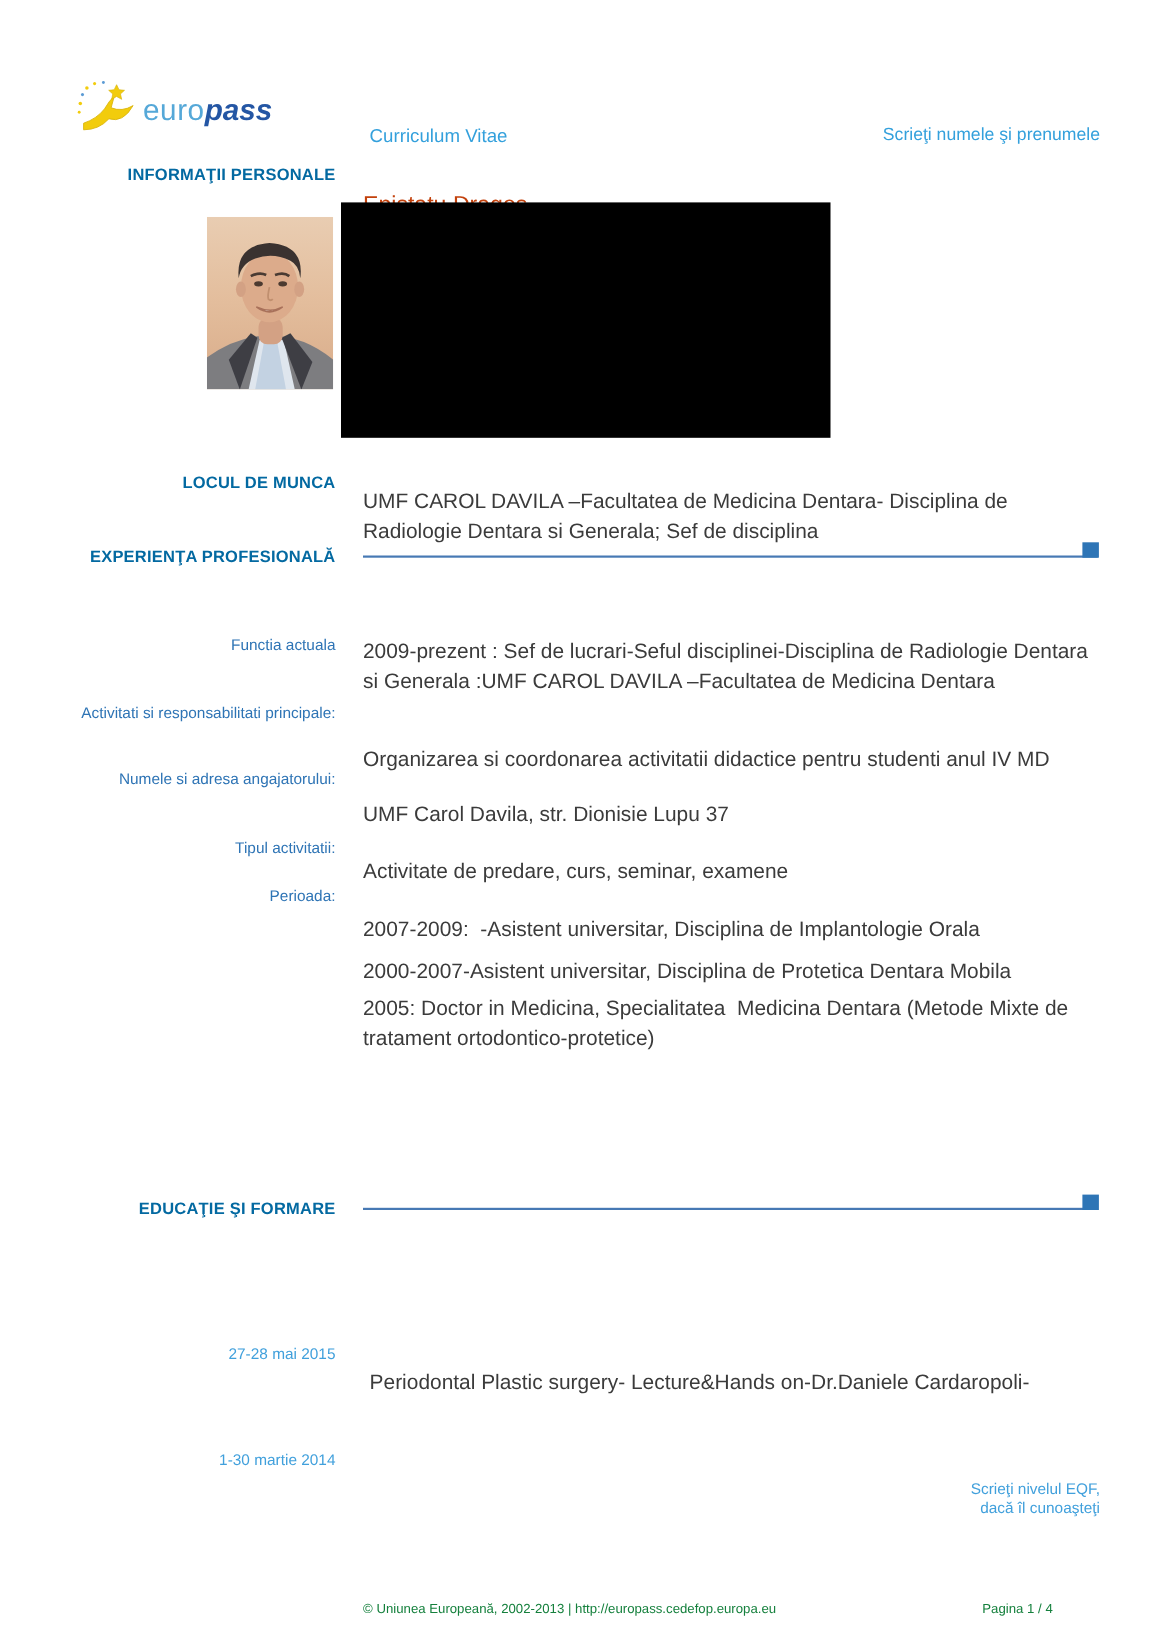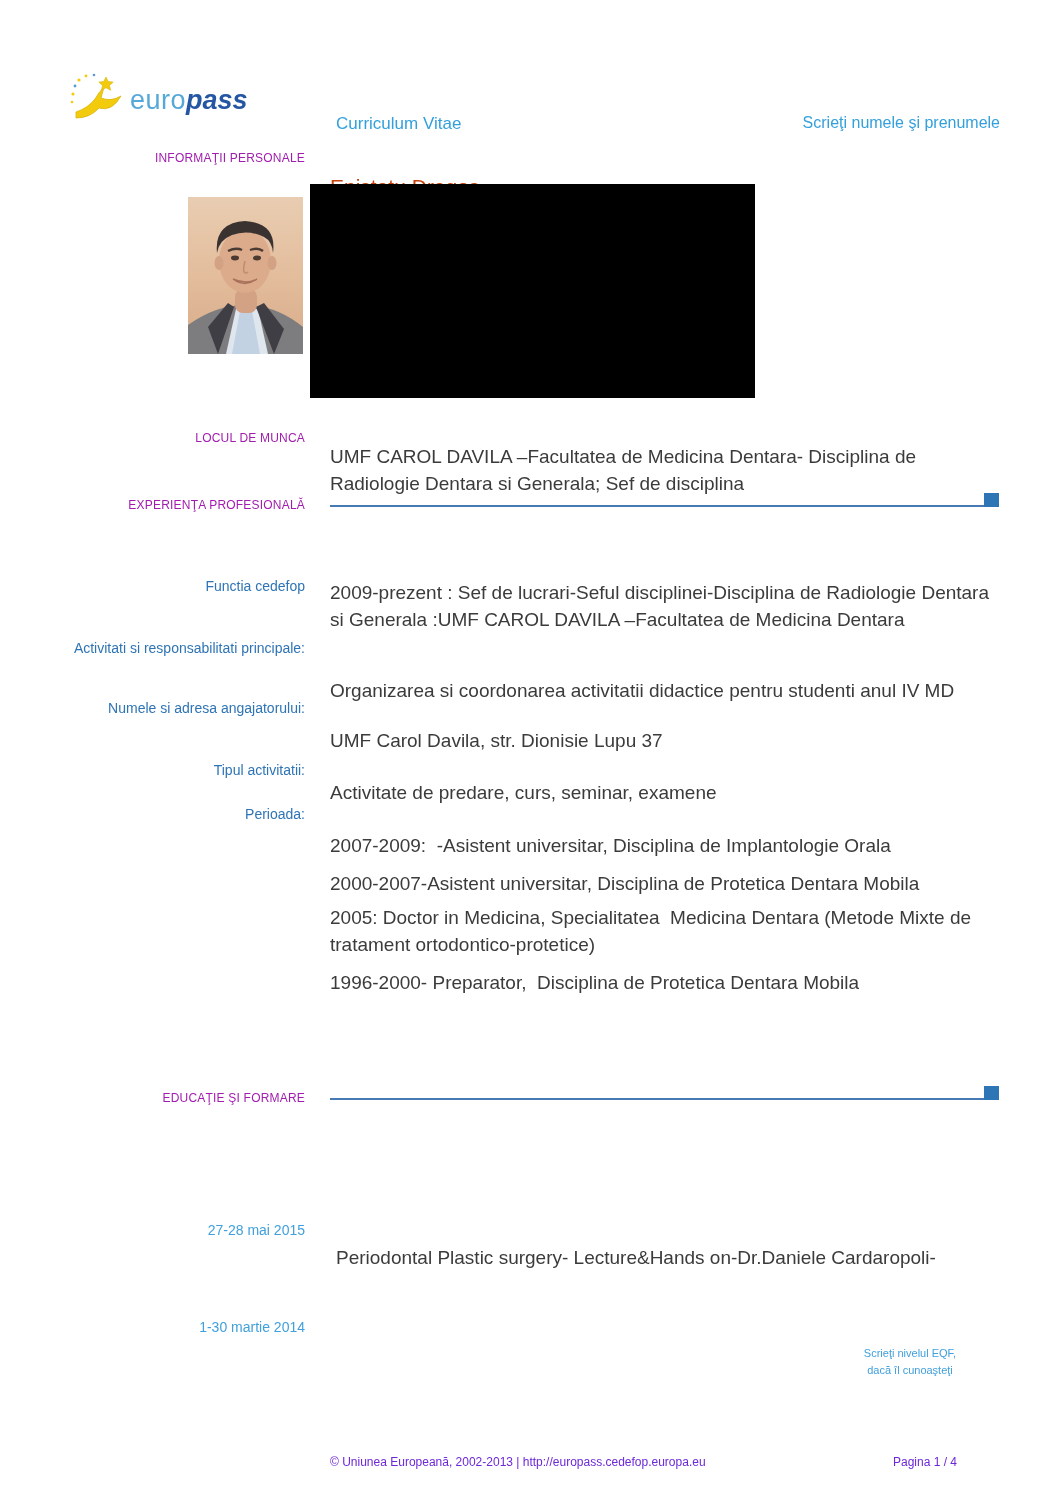--- a/index.html
+++ b/index.html
@@ -10,21 +10,21 @@
     font-family:"Liberation Sans", sans-serif;
     overflow:hidden;
     padding-left:14px;
   }
   .abs { position:absolute;margin-top:28px; }
 
   
   .lbl-col { position:absolute; left:60px; width:245px; text-align:right; }
 
   .section-header {
-    color:#a21caf; font-size:12px; letter-spacing:0.2px; font-weight:400;
+    color:#0369a1; font-size:15px; letter-spacing:0.2px; font-weight:700;
   }
   .field-label { color:#2E74B5; font-size:14px; line-height:20px; }
   .date-label  { color:#41A0DC; font-size:14px; }
 
   .body-text {
     color:#3B3B3B; font-size:19px; line-height:27px; white-space:pre-wrap;
   }
 
   .doc-type { color:#33A0DC; font-size:17px; }
   .name-hint { color:#33A0DC; font-size:16px; }
@@ -39,23 +39,23 @@
   }
 
   .redacted { position:absolute; background:#000000; }
 
   .photo-frame { position:absolute; overflow:hidden; }
 
   .logo-wrap { position:absolute; display:flex; align-items:center; }
   .logo-euro { color:#55A8D8; font-size:27px; letter-spacing:0.5px; }
   .logo-pass { color:#2456A4; font-size:27px; font-weight:bold; font-style:italic; }
 
-  .footer-text { color:#6d28d9; font-size:12px; }
+  .footer-text { color:#15803d; font-size:12px; }
 
-  .eqf-hint { color:#41A0DC; font-size:11px; line-height:17px; text-align:center; }
+  .eqf-hint { color:#41A0DC; font-size:14px; line-height:17px; text-align:right; }
 </style>
 </head>
 <body>
 
 <div class="page">
 
   <div class="logo-wrap" style="left:68px; top:72px;">
     <span style="display:inline-block; margin-right:4px;">
       <svg width="58" height="52" viewBox="0 0 58 52">
 
@@ -123,37 +123,36 @@
 
   <div class="redacted" style="left:310px; top:184px; width:445px; height:214px;"></div>
 
   <div class="lbl-col section-header" style="top:431px;">LOCUL DE MUNCA</div>
   <div class="abs body-text" style="left:330px; top:415px; width:672px;">UMF CAROL DAVILA –Facultatea de Medicina Dentara- Disciplina de Radiologie Dentara si Generala; Sef de disciplina</div>
 
   <div class="lbl-col section-header" style="top:498px;">EXPERIENŢA PROFESIONALĂ</div>
   <div class="section-line" style="left:330px; top:505px; width:668px;"></div>
   <div class="section-square" style="left:984px; top:493px;"></div>
 
-  <div class="lbl-col field-label" style="top:576px;">Functia cedefop</div>
+  <div class="lbl-col field-label" style="top:576px;">Functia actuala</div>
   <div class="abs body-text" style="left:330px; top:551px; width:672px;">2009-prezent : Sef de lucrari-Seful disciplinei-Disciplina de Radiologie Dentara si Generala :UMF CAROL DAVILA –Facultatea de Medicina Dentara</div>
 
   <div class="lbl-col field-label" style="top:638px;">Activitati si responsabilitati principale:</div>
   <div class="abs body-text" style="left:330px; top:649px; width:690px;">Organizarea si coordonarea activitatii didactice pentru studenti anul IV MD</div>
 
   <div class="lbl-col field-label" style="top:698px;">Numele si adresa angajatorului:</div>
   <div class="abs body-text" style="left:330px; top:699px; width:672px;">UMF Carol Davila, str. Dionisie Lupu 37</div>
 
   <div class="lbl-col field-label" style="top:760px;">Tipul activitatii:</div>
   <div class="abs body-text" style="left:330px; top:751px; width:672px;">Activitate de predare, curs, seminar, examene</div>
 
   <div class="lbl-col field-label" style="top:804px;">Perioada:</div>
   <div class="abs body-text" style="left:330px; top:804px; width:672px;">2007-2009:  -Asistent universitar, Disciplina de Implantologie Orala</div>
   <div class="abs body-text" style="left:330px; top:842px; width:672px;">2000-2007-Asistent universitar, Disciplina de Protetica Dentara Mobila</div>
   <div class="abs body-text" style="left:330px; top:876px; width:672px;">2005: Doctor in Medicina, Specialitatea  Medicina Dentara (Metode Mixte de tratament ortodontico-protetice)</div>
-  <div class="abs body-text" style="left:330px; top:941px; width:672px;">1996-2000- Preparator,  Disciplina de Protetica Dentara Mobila</div>
 
   <div class="lbl-col section-header" style="top:1091px;">EDUCAŢIE ŞI FORMARE</div>
   <div class="section-line" style="left:330px; top:1098px; width:668px;"></div>
   <div class="section-square" style="left:984px; top:1086px;"></div>
 
   <div class="lbl-col date-label" style="top:1222px;">27-28 mai 2015</div>
   <div class="abs body-text" style="left:336px; top:1216px; width:680px;">Periodontal Plastic surgery- Lecture&amp;Hands on-Dr.Daniele Cardaropoli-</div>
 
   <div class="lbl-col date-label" style="top:1319px;">1-30 martie 2014</div>
 

